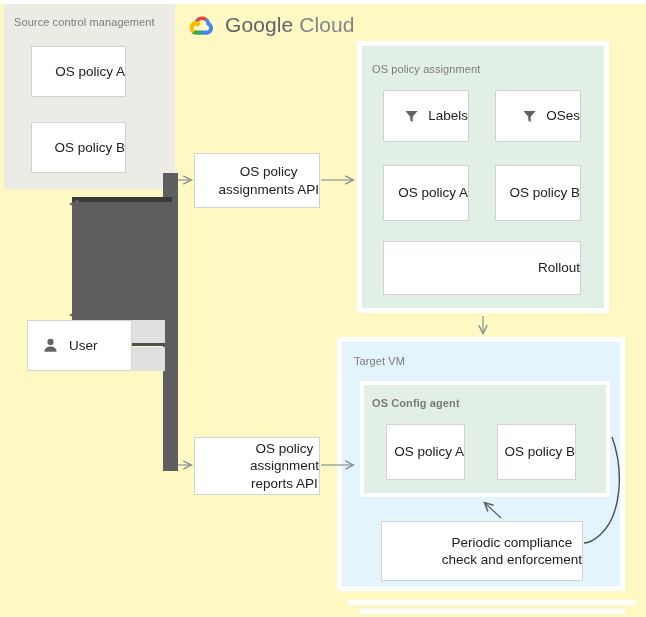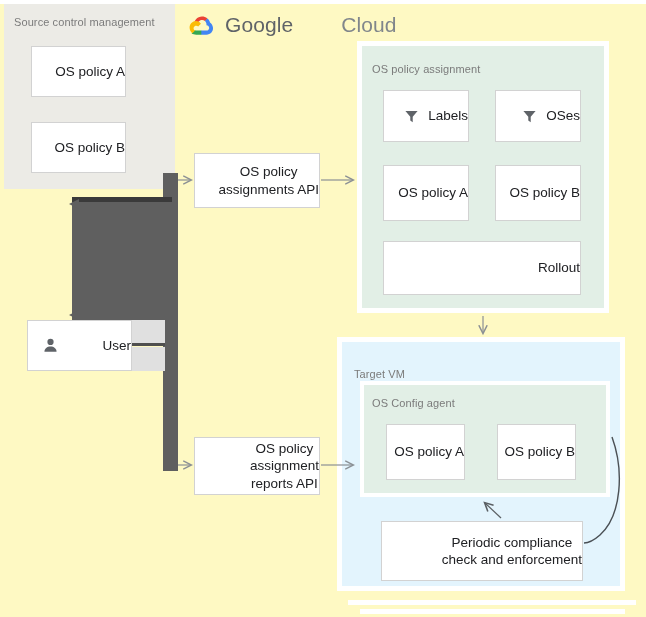--- a/index.html
+++ b/index.html
@@ -50,27 +50,28 @@
     border: 5px solid #ffffff;
   }
   .assign-panel .panel-label { left: 10px; top: 17px; }
 
   .vm-panel {
     left: 337px; top: 337px;
     width: 288px; height: 254px;
     background: #e3f4fd;
     border: 5px solid #ffffff;
   }
-  .vm-panel .panel-label { left: 12px; top: 26px; }
+  .vm-panel .panel-label { left: 12px; top: 13px; }
 
   .agent-panel {
     left: 360px; top: 381px;
     width: 250px; height: 116px;
     background: #e2efe6;
     border: 4px solid #ffffff;
+    font-weight: bold;
   }
   .agent-panel .panel-label { left: 8px; top: 12px; }
 
   
   .vm-base {
     position: absolute;
     background: #ffffff;
     height: 5px;
   }
   .vm-base-1 { left: 348px; top: 600px; width: 288px; }
@@ -99,23 +100,23 @@
   .b-policy-a-scm { left: 31px; top: 46px; width: 95px; height: 51px; }
   .b-policy-b-scm { left: 31px; top: 122px; width: 95px; height: 51px; }
 
   
   .b-assignments-api { left: 194px; top: 153px; width: 126px; height: 55px; }
   .b-reports-api     { left: 194px; top: 437px; width: 126px; height: 58px; }
 
   
   .b-user {
     left: 27px; top: 320px; width: 105px; height: 51px;
-    justify-content: space-between;
+    justify-content: flex-start;
     padding-left: 14px;
-    gap: 26px;
+    gap: 10px;
   }
 
   
   .b-labels     { left: 383px; top: 90px;  width: 86px; height: 52px; }
   .b-oses       { left: 495px; top: 90px;  width: 86px; height: 52px; }
   .b-policy-a-a { left: 383px; top: 165px; width: 86px; height: 56px; }
   .b-policy-b-a { left: 495px; top: 165px; width: 86px; height: 56px; }
   .b-rollout    { left: 383px; top: 241px; width: 198px; height: 54px; padding-left: 30px; }
 
   
@@ -177,21 +178,21 @@
     align-items: center;
     gap: 9px;
   }
   .gc-wordmark {
     font-size: 21px;
     color: #5f6368;
     letter-spacing: 0.1px;
     white-space: nowrap;
   }
   .gc-wordmark .g-bold { color: #5f6368; }
-  .gc-wordmark .g-light { color: #80868b; margin-left: 42px; }
+  .gc-wordmark .g-light { color: #80868b; }
 </style>
 </head>
 <body>
 
 <div id="canvas">
 
   <div class="top-strip"></div>
 
   <div class="panel scm-panel">
     <span class="panel-label">Source control management</span>

